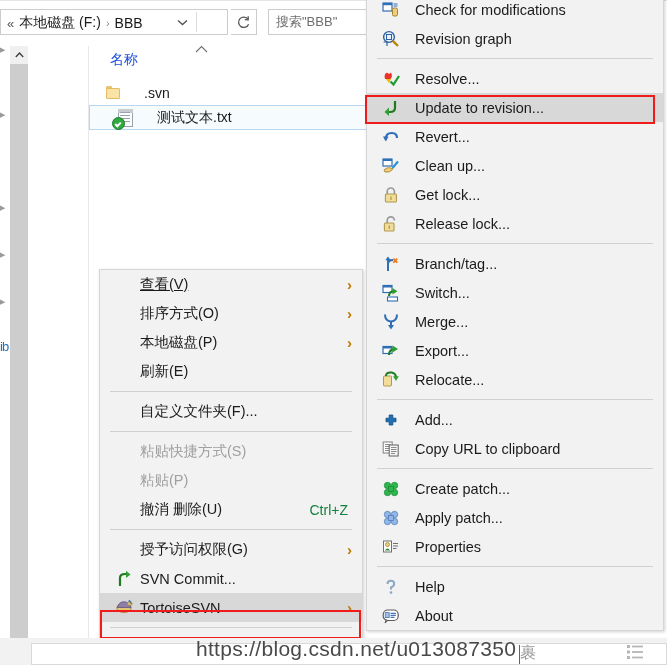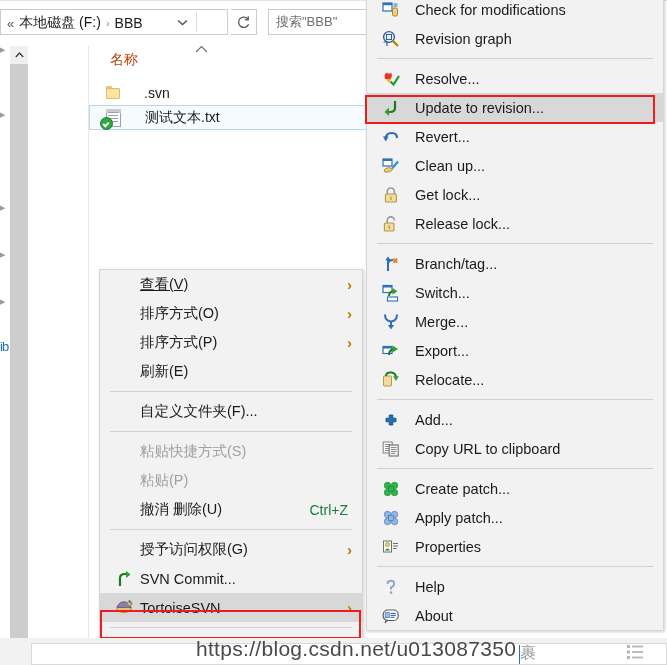--- a/index.html
+++ b/index.html
@@ -51,26 +51,26 @@
     background:#f0f0f0; display:flex; align-items:center; justify-content:center;
     color:#3c3c3c; font-size:9px;
   }
   .nav-arrow { position:absolute; left:0px; width:7px; height:7px; color:#9a9a9a; font-size:7px; line-height:7px; }
   .nav-frag { position:absolute; left:0px; top:293px; font-size:13px; color:#1f6fb5; letter-spacing:-1px; }
   .nav-divider { position:absolute; left:88px; top:46px; width:1px; height:619px; background:#e8e8e8; }
 
   
   .filelist { position:absolute; left:89px; top:46px; width:578px; height:619px; background:#ffffff; }
   .col-head { position:absolute; left:0px; top:0px; width:578px; height:28px; }
-  .col-head-label { position:absolute; left:21px; top:5px; font-size:14px; color:#c2410c; }
+  .col-head-label { position:absolute; left:21px; top:5px; font-size:14px; color:#1d4ed8; }
   .col-sort-caret { position:absolute; left:106px; top:-2px; font-size:10px; color:#6f6f6f; }
   .col-head-sep { position:absolute; left:277px; top:0px; width:1px; height:28px; background:#e3e3e3; }
 
   .row { position:absolute; left:0px; width:278px; height:25px; display:flex; align-items:center; }
-  .row-selected { border:1px solid #b7d7f0; background:#f6fbfe; box-sizing:border-box; }
+  .row-selected { border:1px solid #b7d7f0; background:#f6fbfe; box-sizing:border-box;padding-left:12px; }
   .row-ico { position:relative; width:22px; height:20px; margin-left:13px; flex:0 0 auto; }
   .row-label { font-size:14px; color:#1a1a1a; margin-left:20px; white-space:nowrap; }
 
   
   .ico-folder { position:absolute; left:4px; top:3px; width:14px; height:13px; }
   .ico-folder .tab { position:absolute; left:0; top:0; width:6px; height:3px; background:#e8c476; border-radius:1px 1px 0 0; }
   .ico-folder .body { position:absolute; left:0; top:2px; width:14px; height:11px; background:#fbe3a7; border:1px solid #e3bb63; box-sizing:border-box; border-radius:1px; }
 
   
   .ico-txt { position:absolute; left:3px; top:1px; width:15px; height:18px; }
@@ -224,21 +224,21 @@
 
     <div class="mi">
       <span class="mi-label" style="text-decoration:underline">查看(V)</span>
       <span class="mi-sub">›</span>
     </div>
     <div class="mi">
       <span class="mi-label">排序方式(O)</span>
       <span class="mi-sub">›</span>
     </div>
     <div class="mi">
-      <span class="mi-label">排序方式(P)</span>
+      <span class="mi-label">本地磁盘(P)</span>
       <span class="mi-sub">›</span>
     </div>
     <div class="mi">
       <span class="mi-label">刷新(E)</span>
     </div>
 
     <div class="msep"></div>
 
     <div class="mi">
       <span class="mi-label">自定义文件夹(F)...</span>

